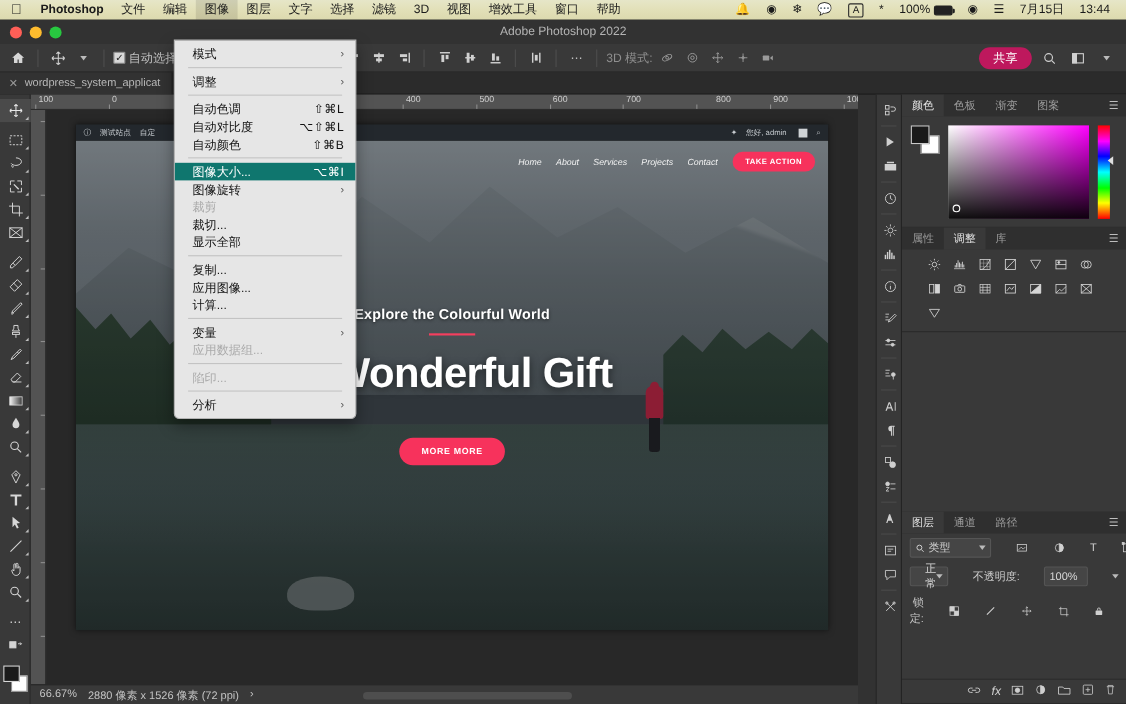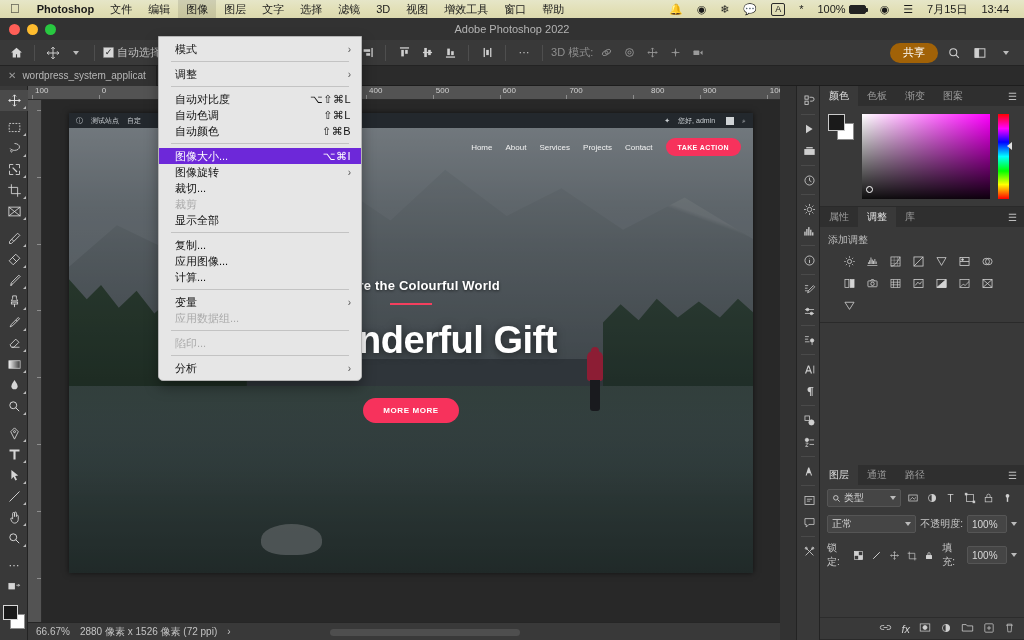--- a/index.html
+++ b/index.html
@@ -44,21 +44,21 @@
   .obtn.home{ font-size:12px; }
   .osep{ width:1px;height:16px;background:#4e4e4e;margin:0 5px; }
   .olabel{ font-size:11px;color:#c0c0c0; white-space:nowrap;}
   .ocheck{ width:11px;height:11px;border:1px solid #8a8a8a;background:#d8d8d8;border-radius:1px;
      display:flex;align-items:center;justify-content:center;color:#222;font-size:9px;line-height:9px;}
   .osel{ height:17px;background:#4a4a4a;border:1px solid #5a5a5a;border-radius:2px;color:#d0d0d0;
      display:flex;align-items:center;padding:0 4px;gap:6px;font-size:11px;}
   .chev{ width:0;height:0;border-left:3px solid transparent;border-right:3px solid transparent;border-top:4px solid #bbb;}
   .obtn svg{display:block;}
   #optionsbar .right{ margin-left:auto; display:flex;align-items:center;gap:6px;padding-right:8px;}
-  .sharebtn{ background:#a16207;color:#fff;border-radius:11px;height:20px;padding:0 13px;
+  .sharebtn{ background:#be185d;color:#fff;border-radius:11px;height:20px;padding:0 13px;
      display:flex;align-items:center;font-size:11px;}
 
   
   #tabbar{ position:absolute;left:0;top:48px;width:1024px;height:20px;background:#2b2b2b;
      border-bottom:1px solid #1d1d1d; display:flex;align-items:center;}
   .doctab{ height:20px;background:#323232;display:flex;align-items:center;gap:6px;
      padding:0 10px 0 8px;font-size:10px;color:#b8b8b8;border-right:1px solid #222;}
   .doctab .x{ font-size:10px;color:#9a9a9a; }
 
   
@@ -117,21 +117,21 @@
   #hero .person .coat{ position:absolute;left:0;top:0;width:16px;height:30px;background:#c0203f;border-radius:6px 6px 3px 3px;}
   #hero .person .legs{ position:absolute;left:3px;top:29px;width:10px;height:31px;background:#1c1c20;border-radius:0 0 3px 3px;}
   #hero .person .hood{ position:absolute;left:4px;top:-4px;width:8px;height:8px;background:#c0203f;border-radius:50%;}
   .heroInner{ position:absolute;inset:0;display:flex;flex-direction:column;align-items:center;justify-content:center;}
   .hero-sub{ color:#fff;font-size:13px;font-weight:bold;letter-spacing:.2px;text-shadow:0 1px 3px rgba(0,0,0,.6);}
   .hero-rule{ width:42px;height:2px;background:#f43f5e;margin:10px 0 14px;}
   .hero-title{ color:#fff;font-size:38px;font-weight:bold;letter-spacing:-0.5px;text-shadow:0 2px 8px rgba(0,0,0,.55);}
   .hero-btn{ margin-top:36px;background:#f7325c;color:#fff;border-radius:14px;height:25px;
       padding:0 20px;display:flex;align-items:center;font-size:8px;font-weight:bold;letter-spacing:.6px;}
   .sitenav{ position:absolute;right:12px;top:10px;display:flex;align-items:center;gap:13px;}
-  .sitenav a{ color:#f2f2f2;font-size:8px;text-decoration:none;}
+  .sitenav a{ color:#f2f2f2;font-size:8px;text-decoration:none;font-style:italic;}
   .takeaction{ background:#f7325c;color:#fff;border-radius:12px;height:18px;padding:0 12px;
       display:flex;align-items:center;font-size:7px;font-weight:bold;letter-spacing:.4px;}
 
   
   #statusbar{ position:absolute;left:28px;bottom:0;width:752px;height:18px;background:#393939;
      border-top:1px solid #262626;display:flex;align-items:center;gap:10px;padding-left:8px;font-size:10px;color:#c3c3c3;}
   #hscroll{ position:absolute;left:330px;bottom:4px;width:190px;height:7px;background:#4e4e4e;border-radius:4px;}
 
   
   #rail{ position:absolute;right:204px;top:68px;width:24px;height:554px;background:#393939;
@@ -162,41 +162,41 @@
   .cslider .mk{ position:absolute;right:-3px;top:28px;width:0;height:0;
      border-top:4px solid transparent;border-bottom:4px solid transparent;border-right:5px solid #e0e0e0;}
 
   
   .adjbody{ background:#393939;padding:6px 8px 10px;}
   .adjlabel{ font-size:10px;color:#bcbcbc;margin-bottom:7px;}
   .adjgrid{ display:flex;flex-wrap:wrap;gap:8px 9px;padding-left:14px;}
   .adjicon{ width:14px;height:14px;display:flex;align-items:center;justify-content:center;color:#d5d5d5;}
 
   
-  .lrow{ display:flex;align-items:center;gap:4px;padding:4px 7px;}
+  .lrow{ display:flex;align-items:center;gap:22px;padding:4px 7px;text-align:right;}
   .lsearch{ height:18px;flex:0 0 74px;background:#454545;border:1px solid #555;border-radius:2px;
      display:flex;align-items:center;gap:3px;padding:0 4px;font-size:10px;color:#d0d0d0;}
   .lmini{ width:15px;height:15px;display:flex;align-items:center;justify-content:center;color:#d0d0d0;font-size:10px;}
   .lselect{ height:18px;background:#454545;border:1px solid #555;border-radius:2px;display:flex;
      align-items:center;justify-content:space-between;padding:0 4px;font-size:10px;color:#d8d8d8;}
   .lfieldnum{ height:18px;min-width:40px;background:#454545;border:1px solid #555;border-radius:2px;
      display:flex;align-items:center;padding:0 4px;font-size:10px;color:#d8d8d8;}
   .layeritem{ display:flex;align-items:center;gap:6px;height:30px;background:#454545;padding:0 7px;margin-top:4px;}
   .lthumb{ width:30px;height:22px;border:1px solid #9a9a9a;position:relative;overflow:hidden;background:#2a3a30;}
   .lthumb .t1{position:absolute;inset:0;background:linear-gradient(180deg,#8f989e 0%,#56625f 55%,#2b3733 100%);}
   .lthumb .t2{position:absolute;left:55%;top:35%;width:7px;height:5px;background:#e2315b;}
   .panelfoot{ position:absolute;left:0;bottom:0;width:204px;height:22px;background:#393939;
      border-top:1px solid #2c2c2c;display:flex;align-items:center;justify-content:flex-end;gap:9px;padding-right:9px;color:#cfcfcf;}
 
   
-  #menu{ position:absolute;left:158px;top:18px;width:204px;background:#e6e6e6;
+  #menu{ position:absolute;left:158px;top:18px;width:166px;background:#e6e6e6;
      border:1px solid #b4b4b4;border-radius:0 0 5px 5px;box-shadow:0 6px 14px rgba(0,0,0,.35);
      padding:4px 0 4px 0;z-index:50;color:#121212;}
   .mrow{ height:16px;display:flex;align-items:center;padding:0 10px 0 16px;font-size:11px;white-space:nowrap;}
-  .mrow.hl{ background:#6d28d9;color:#fff; }
+  .mrow.hl{ background:#0f766e;color:#fff; }
   .mrow.dis{ color:#aaa; }
   .mrow .sc{ margin-left:auto;font-size:11px;letter-spacing:0.5px;}
   .mrow .arr{ margin-left:auto;font-size:10px;color:#555;}
   .mdiv{ height:1px;background:#c3c3c3;margin:4px 12px 4px 12px;}
 </style>
 </head>
 <body>
 
 <div id="macbar">
   <div class="mi apple"></div>
@@ -791,21 +791,20 @@
     </div>
 
     <div class="panel">
       <div class="ptabs">
         <div class="ptab">属性</div>
         <div class="ptab on">调整</div>
         <div class="ptab">库</div>
         <div class="pmenu">☰</div>
       </div>
       <div class="adjbody">
-        <div class="adjlabel">添加调整</div>
         <div class="adjgrid">
           <div class="adjicon">
               <svg width="13" height="13" viewBox="0 0 20 20" fill="none" stroke="#d5d5d5" stroke-width="1.2">
                 <circle cx="10" cy="10" r="3.2"></circle>
                 <path d="M10 2v2.2M10 15.8V18M2 10h2.2M15.8 10H18M4.4 4.4l1.6 1.6M14 14l1.6 1.6M15.6 4.4 14 6M6 14l-1.6 1.6"></path>
               </svg>
             </div>
           <div class="adjicon">
               <svg width="13" height="13" viewBox="0 0 20 20" fill="#d5d5d5">
                 <path d="M3 14h1.3v-3H3zM5 14h1.3V8H5zM7 14h1.3V4H7zM9 14h1.3V7H9zM11 14h1.3V9H11zM13 14h1.3V6H13zM15 14h1.3v-4H15z"></path>
@@ -1031,45 +1030,45 @@
         <span>模式</span>
         <span class="arr">›</span>
       </div>
       <div class="mdiv"></div>
       <div class="mrow">
         <span>调整</span>
         <span class="arr">›</span>
       </div>
       <div class="mdiv"></div>
       <div class="mrow">
+        <span>自动色调</span>
+        <span class="sc">⇧⌘L</span>
+      </div>
+      <div class="mrow">
         <span>自动对比度</span>
         <span class="sc">⌥⇧⌘L</span>
-      </div>
-      <div class="mrow">
-        <span>自动色调</span>
-        <span class="sc">⇧⌘L</span>
       </div>
       <div class="mrow">
         <span>自动颜色</span>
         <span class="sc">⇧⌘B</span>
       </div>
       <div class="mdiv"></div>
       <div class="mrow hl">
         <span>图像大小...</span>
         <span class="sc">⌥⌘I</span>
       </div>
       <div class="mrow">
         <span>图像旋转</span>
         <span class="arr">›</span>
       </div>
-      <div class="mrow">
-        <span>裁切...</span>
-      </div>
       <div class="mrow dis">
         <span>裁剪</span>
+      </div>
+      <div class="mrow">
+        <span>裁切...</span>
       </div>
       <div class="mrow">
         <span>显示全部</span>
       </div>
       <div class="mdiv"></div>
       <div class="mrow">
         <span>复制...</span>
       </div>
       <div class="mrow">
         <span>应用图像...</span>

